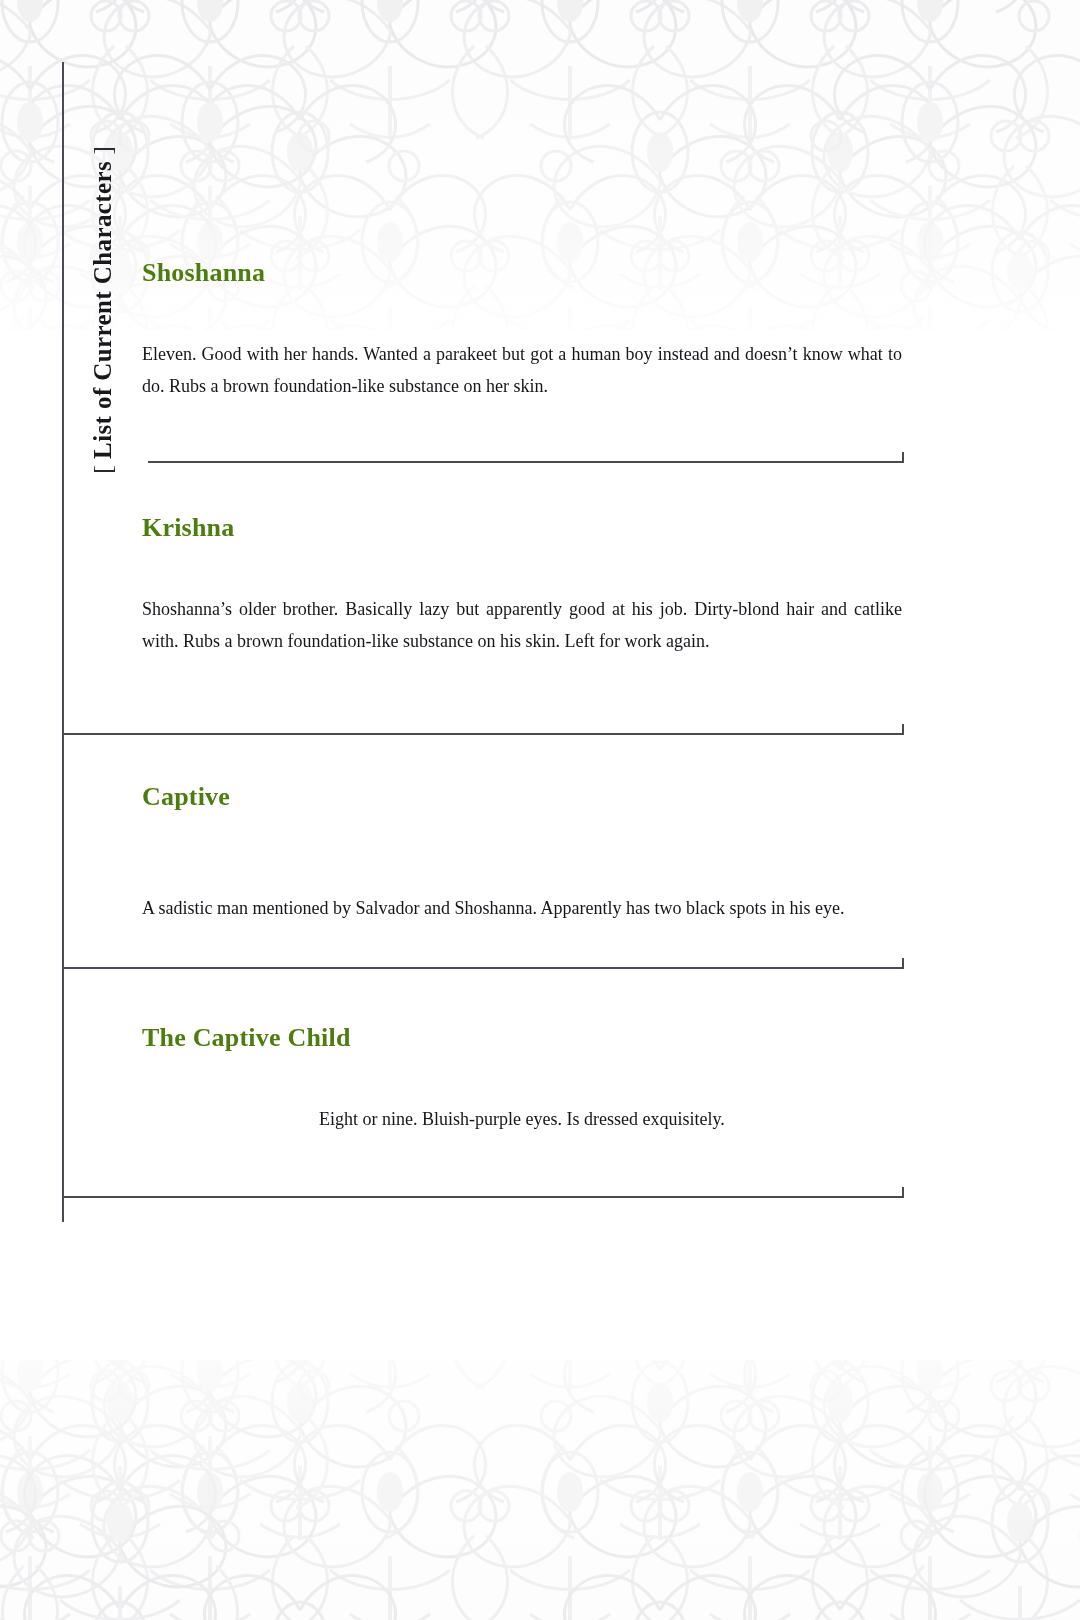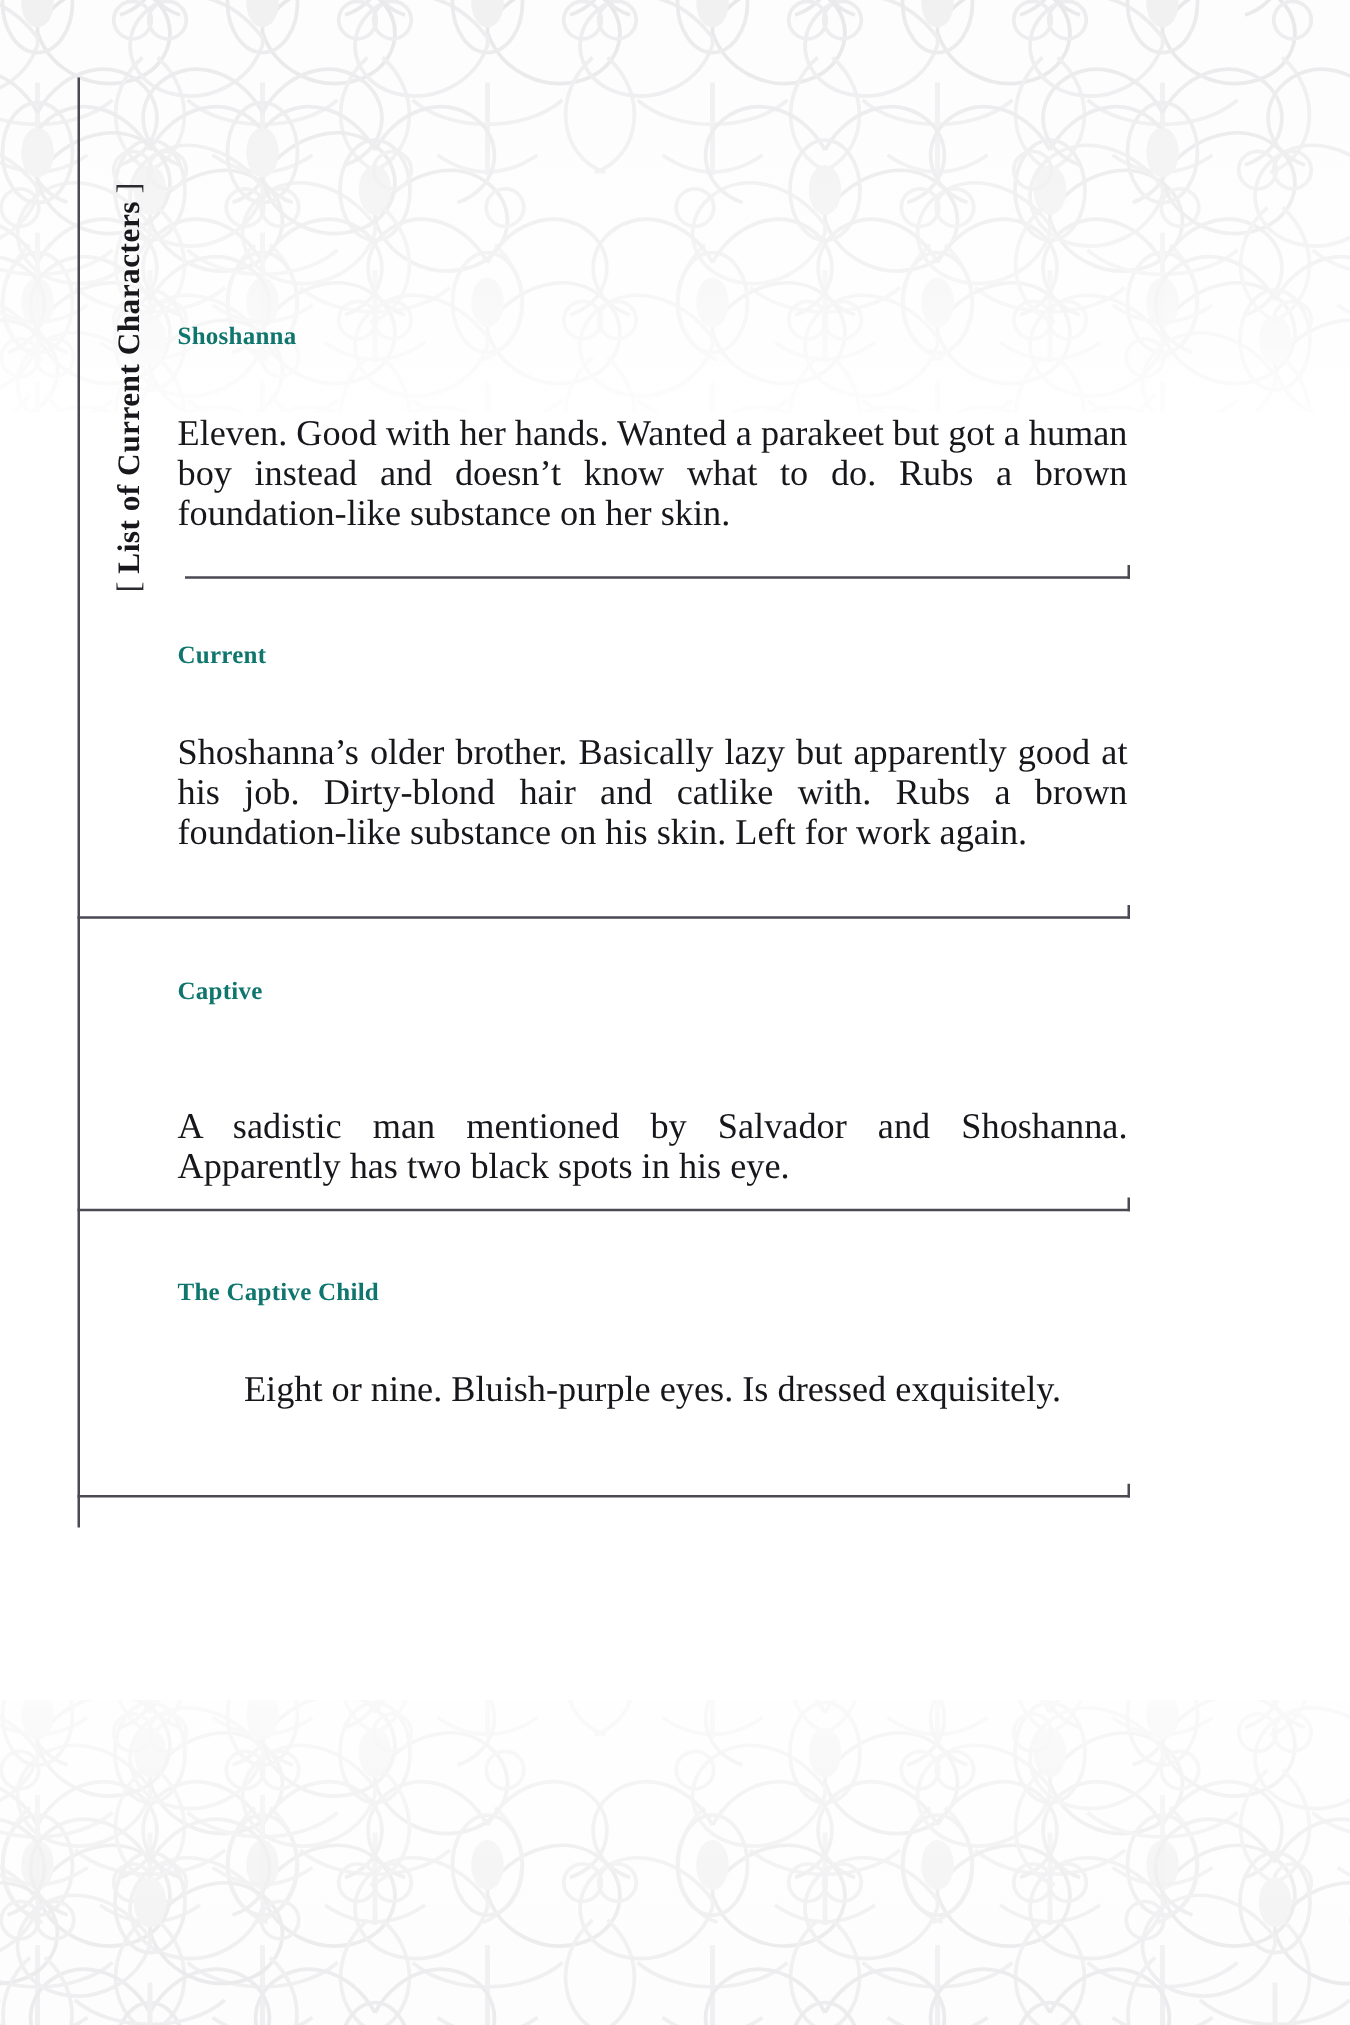--- a/index.html
+++ b/index.html
@@ -118,30 +118,30 @@
     left: 142px;
     top: 0;
     width: 762px;
   }
 
   .entry { position: relative; }
 
   .entry-title {
     font-family: "Liberation Serif", "DejaVu Serif", serif;
     font-weight: bold;
-    font-size: 20px;
-    color: #0f766e;
+    font-size: 26px;
+    color: #4d7c0f;
     letter-spacing: 0.2px;
     margin: 0;
     padding: 0;
   }
 
   .entry-body {
     font-family: "Liberation Serif", "DejaVu Serif", serif;
-    font-size: 29px;
+    font-size: 18px;
     line-height: 32px;
     color: #16161b;
     text-align: justify;
     text-justify: inter-word;
     margin: 0;
     padding: 0;
     hyphens: none;
   }
   .entry-body.no-justify { text-align: center; }
 
@@ -230,21 +230,21 @@
   </div>
 
   <div class="content">
 
     <div class="entry" style="position:absolute; left:0; top:258px; width:762px;">
       <h2 class="entry-title">Shoshanna</h2>
       <p class="entry-body" style="margin-top:50px; width:760px;">Eleven. Good with her hands. Wanted a parakeet but got a human boy instead and doesn’t know what to do. Rubs a brown foundation-like substance on her skin.</p>
     </div>
 
     <div class="entry" style="position:absolute; left:0; top:513px; width:762px;">
-      <h2 class="entry-title">Current</h2>
+      <h2 class="entry-title">Krishna</h2>
       <p class="entry-body" style="margin-top:50px; width:760px;">Shoshanna’s older brother. Basically lazy but apparently good at his job. Dirty-blond hair and catlike with. Rubs a brown foundation-like substance on his skin. Left for work again.</p>
     </div>
 
     <div class="entry" style="position:absolute; left:0; top:782px; width:762px;">
       <h2 class="entry-title">Captive</h2>
       <p class="entry-body" style="margin-top:80px; width:760px;">A sadistic man mentioned by Salvador and Shoshanna. Apparently has two black spots in his eye.</p>
     </div>
 
     <div class="entry" style="position:absolute; left:0; top:1023px; width:762px;">
       <h2 class="entry-title">The Captive Child</h2>

